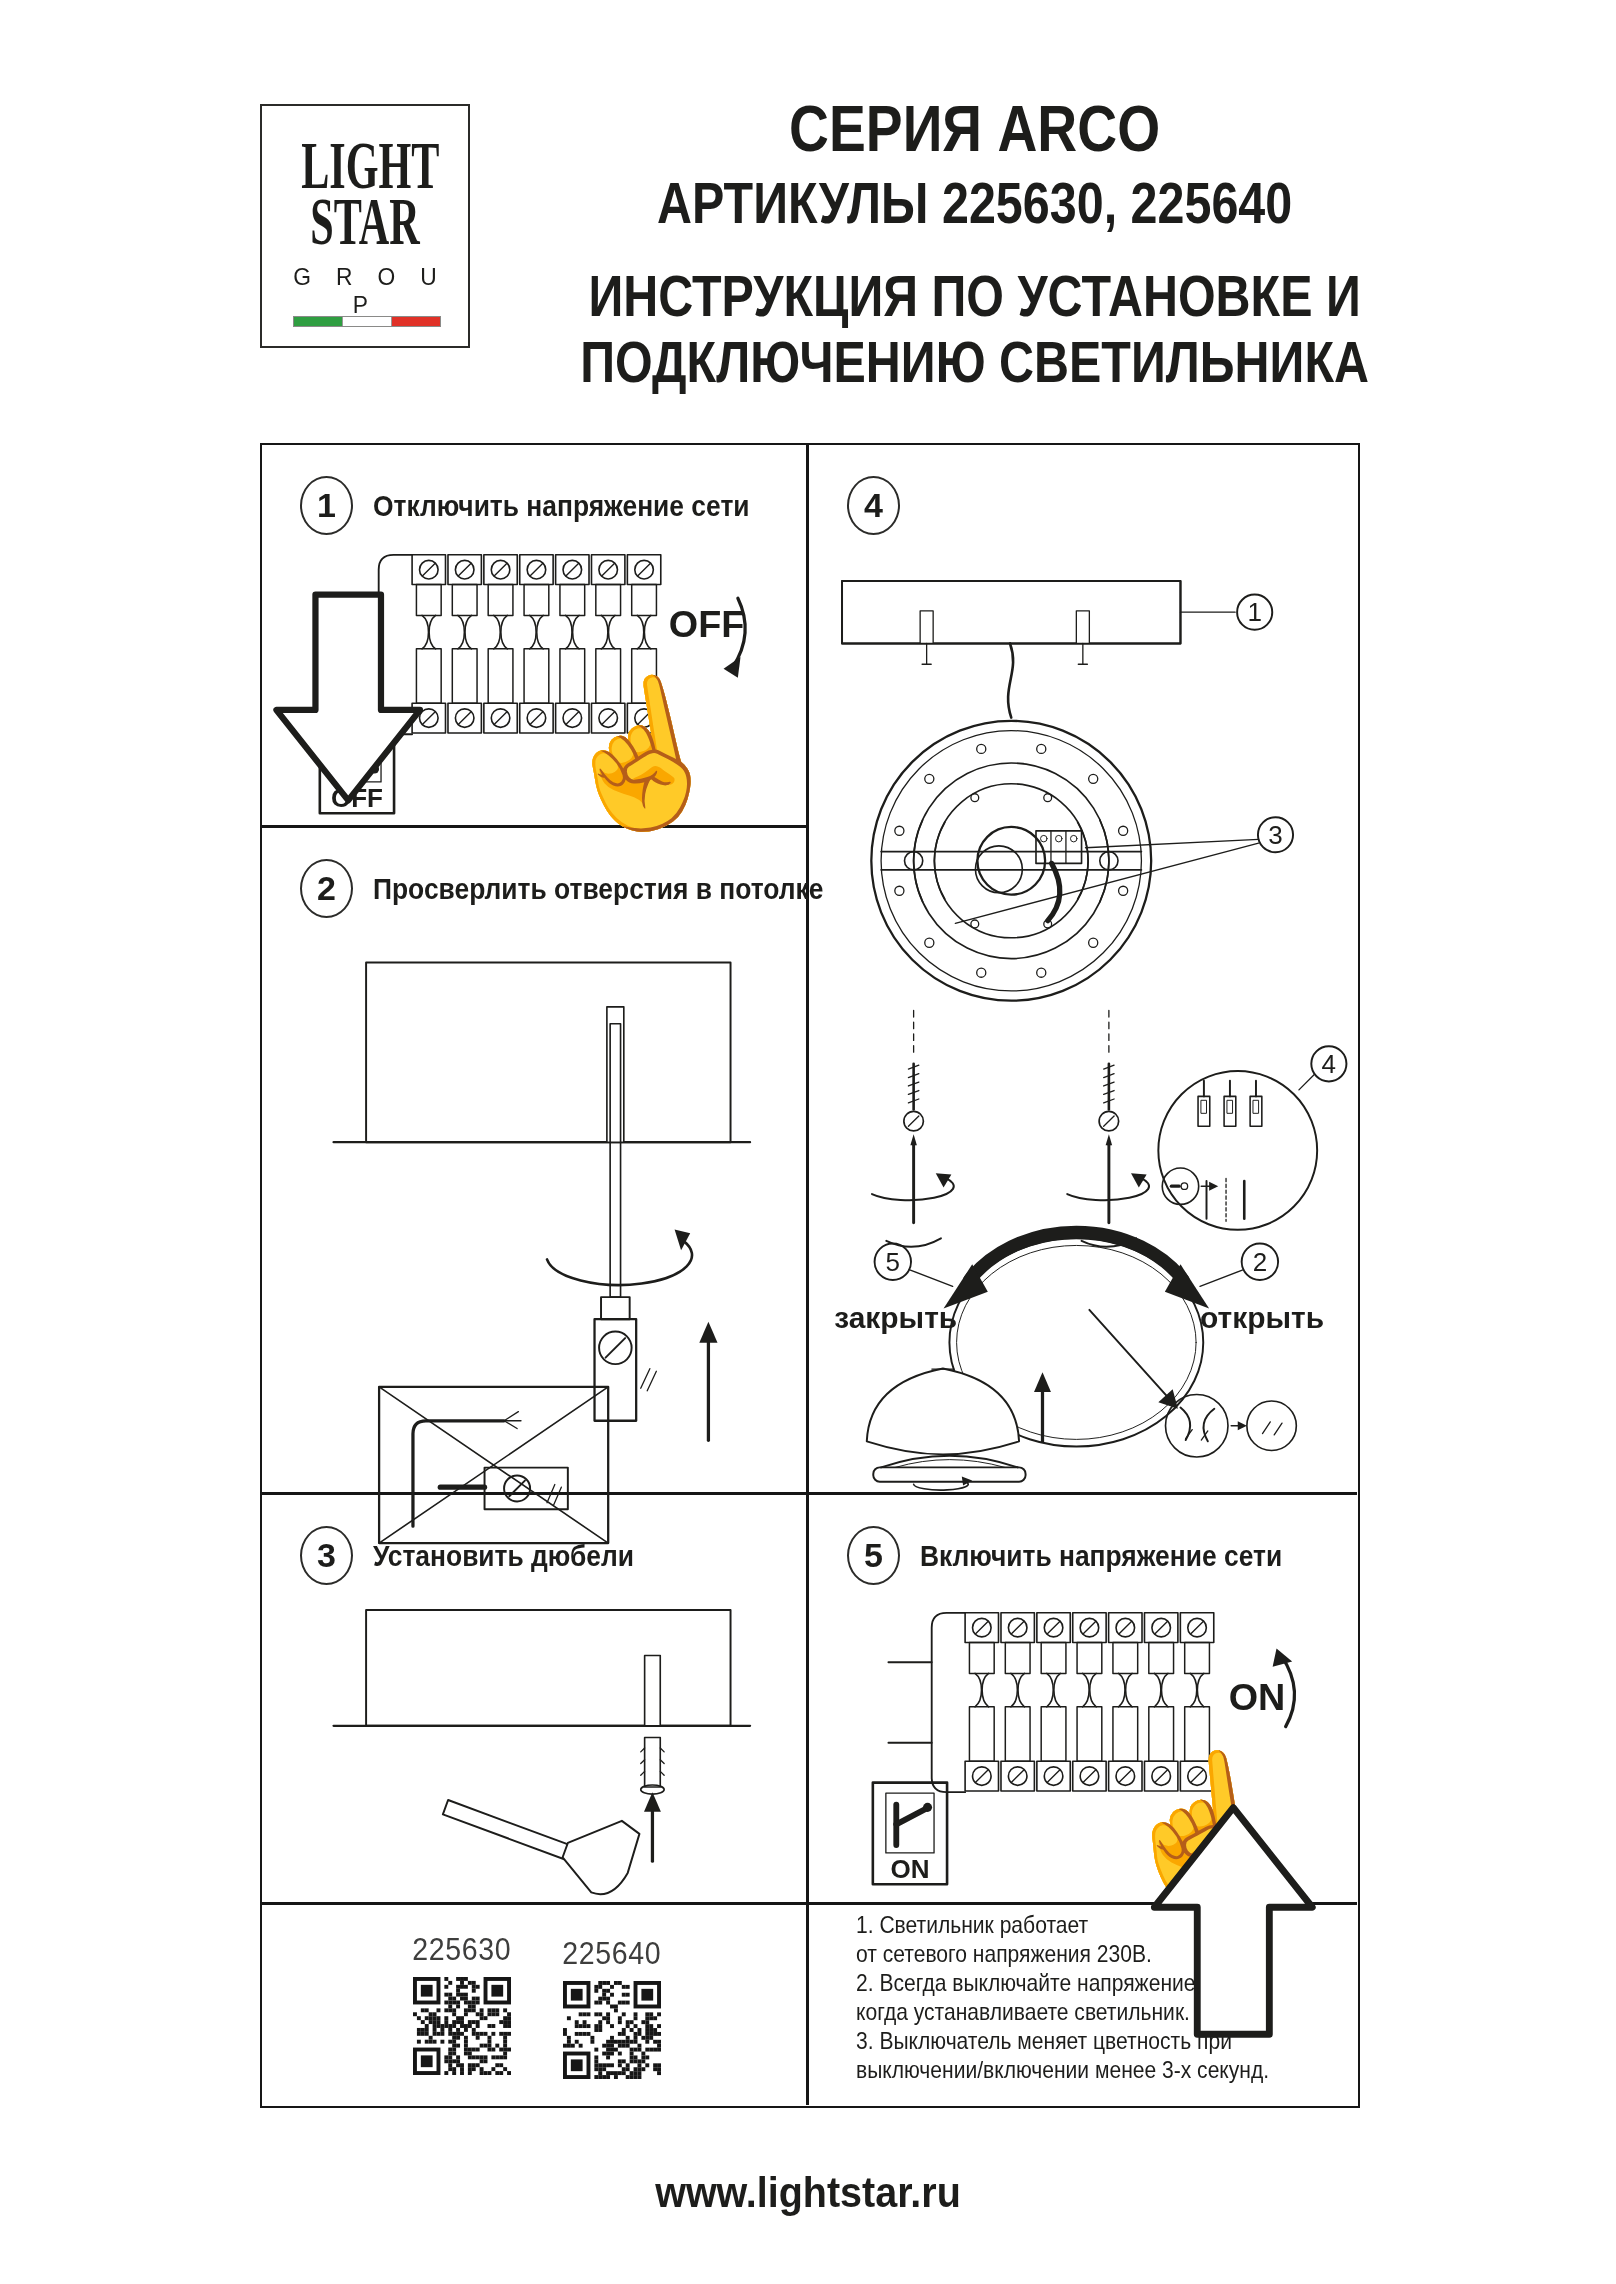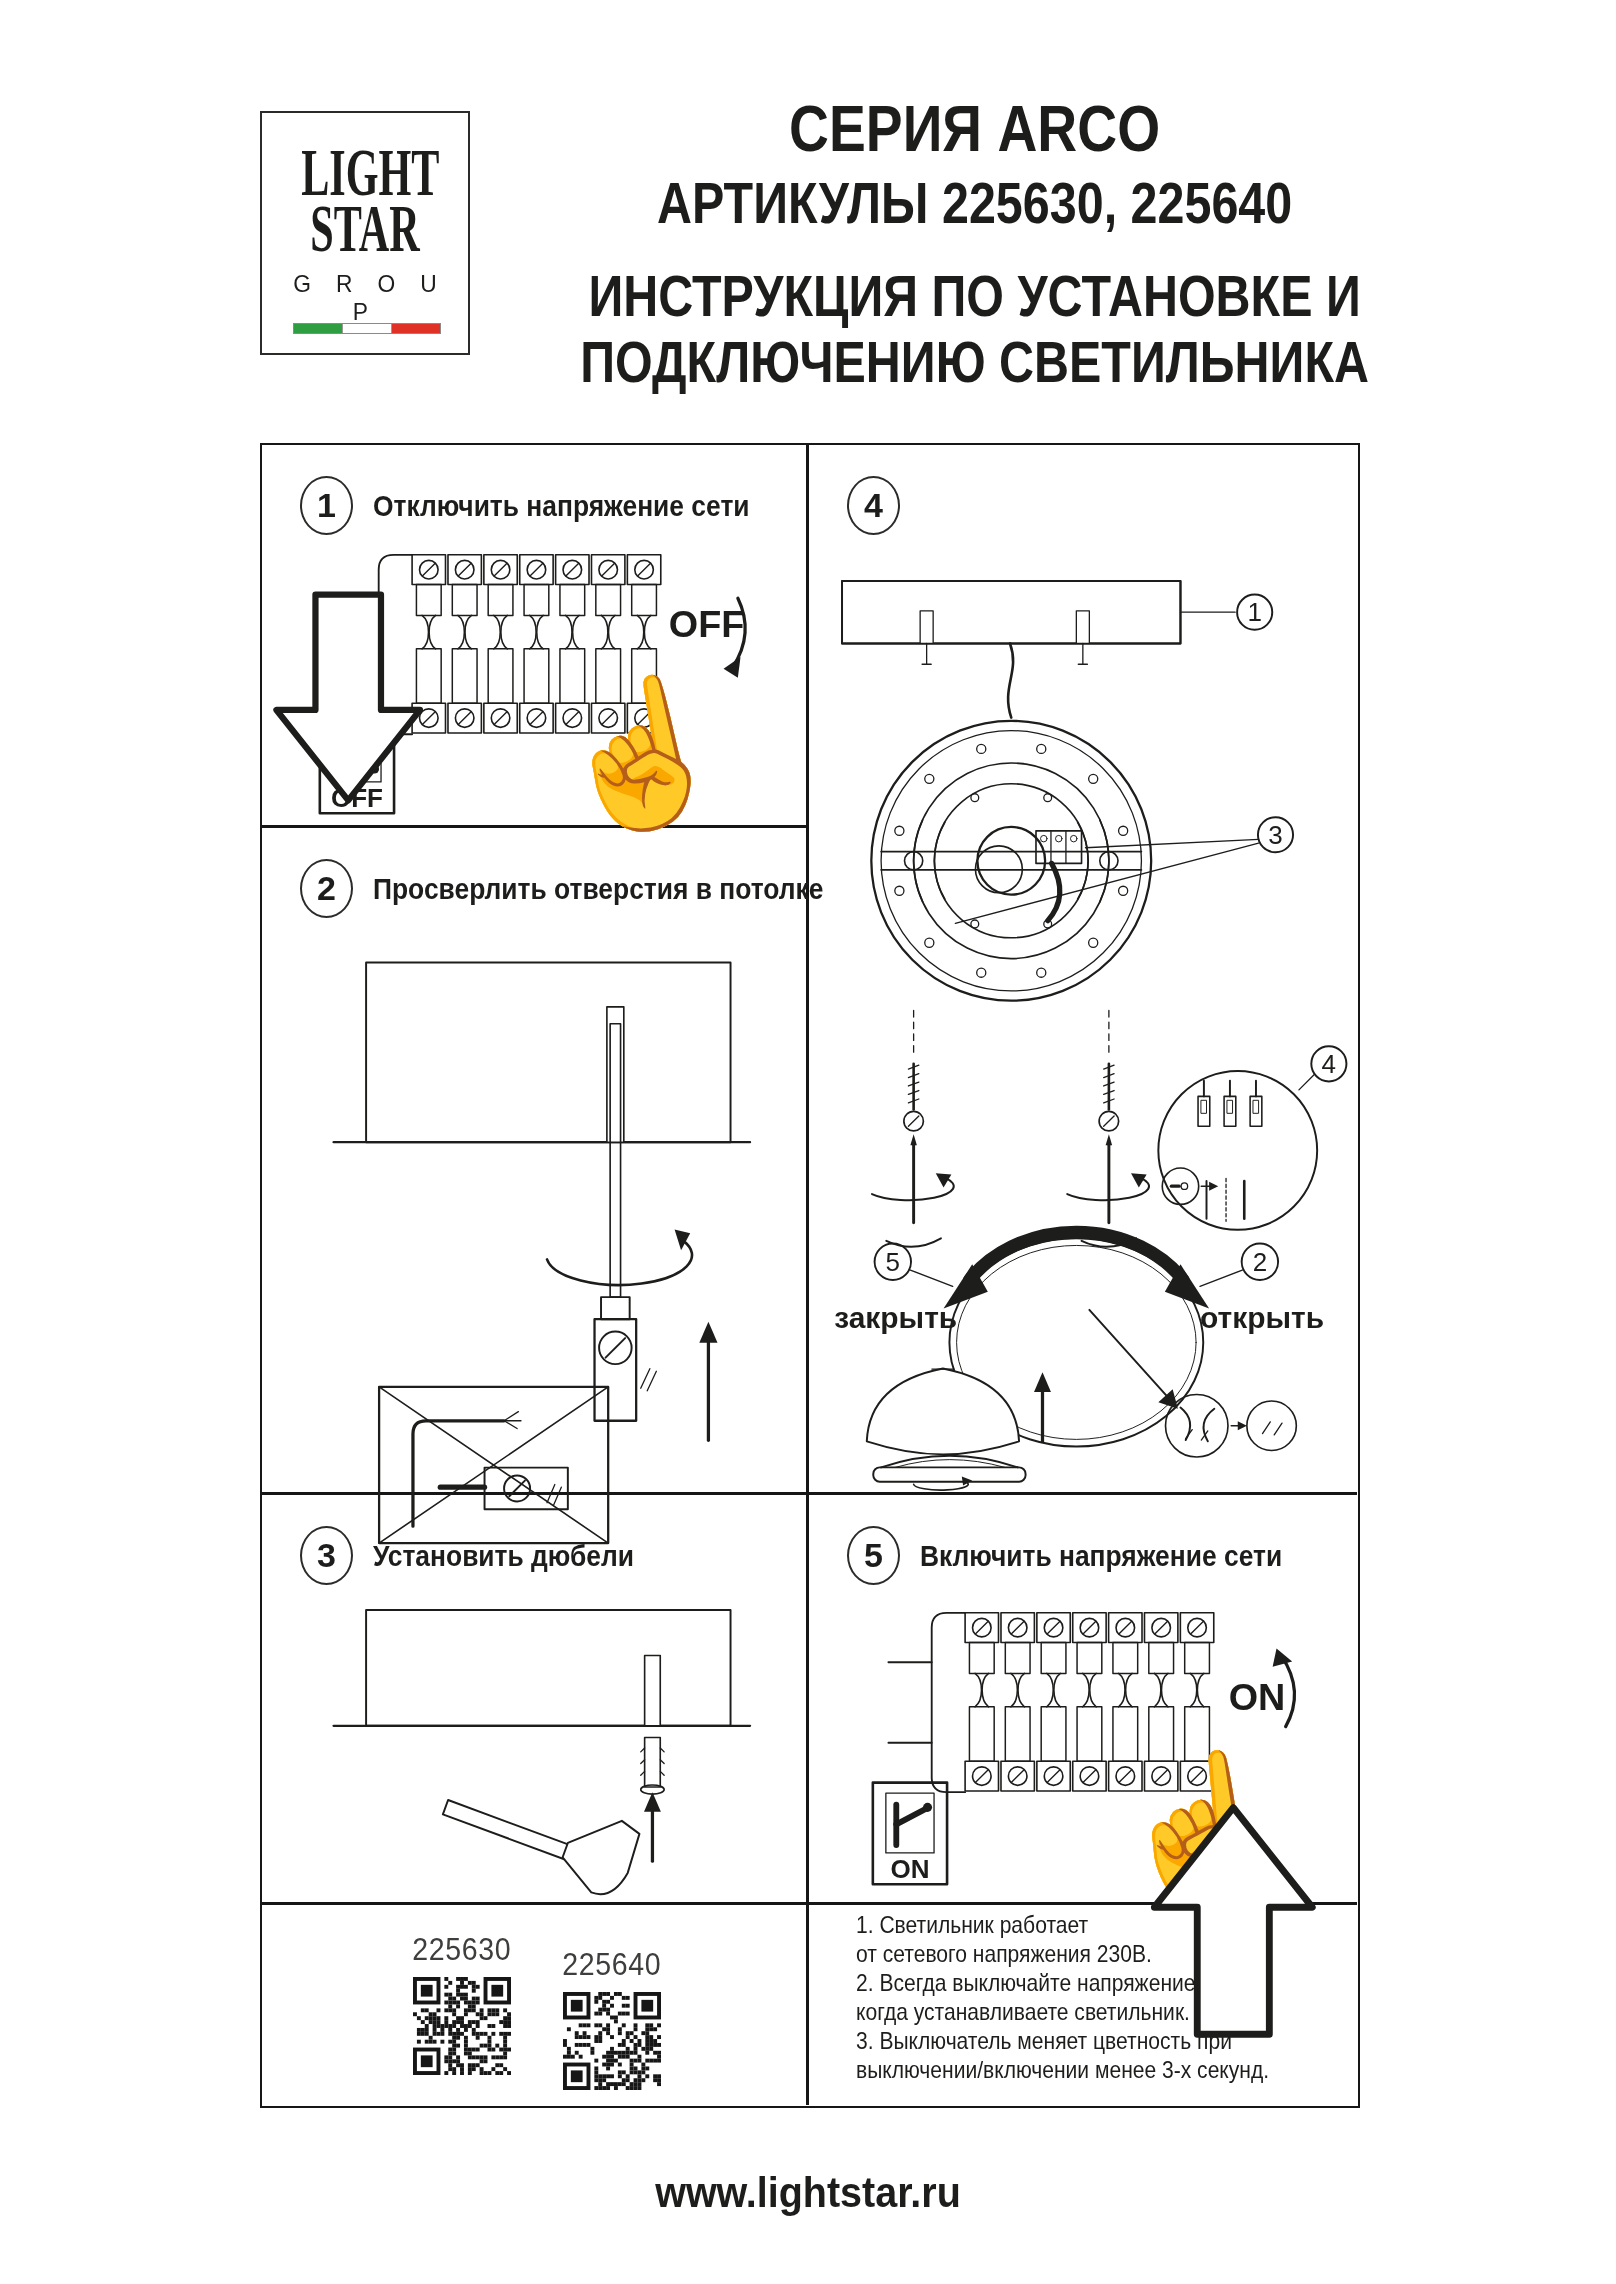--- a/index.html
+++ b/index.html
@@ -1,20 +1,20 @@
 <!DOCTYPE html>
 <html style="font-size:10.4px"><head>
 <meta charset="utf-8">
 <style>
   html,body{margin:0;padding:0;background:#e8e8e8;}
   #page{position:relative;width:1616px;height:2284px;background:#ffffff;
         font-family:"Liberation Sans",sans-serif;color:#1d1d1b;overflow:hidden;}
 
   
-  .logo-box{position:absolute;left:260px;top:111px;width:210px;height:244px;
+  .logo-box{position:absolute;left:260px;top:104px;width:210px;height:244px;
             border:2.6px solid #2b2b29;box-sizing:border-box;text-align:center;}
   .logo-word{font-family:"Liberation Serif",serif;font-weight:700;font-size:68px;
              line-height:.83;transform:scaleX(.62);transform-origin:center;}
   .logo-word.first{margin-top:31px;}
   .logo-group{margin-top:13px;font-size:24px;font-weight:400;letter-spacing:9.8px;
               text-indent:9.8px;transform:scaleX(.95);transform-origin:center;}
   .logo-flag{position:absolute;left:31px;width:148px;bottom:19.5px;height:11px;
              display:flex;border:0.7px solid #8a8a88;box-sizing:border-box;}
   .logo-flag .seg{flex:1;}
   .logo-flag .white{border-left:1.3px solid #9a9a98;border-right:1.3px solid #9a9a98;background:#fff;}
@@ -507,21 +507,21 @@
               <rect x="2" y="2" width="3" height="3"></rect>
               <rect x="18" y="0" width="7" height="7"></rect>
               <rect x="19" y="1" width="5" height="5" style="fill: rgb(255, 255, 255);"></rect>
               <rect x="20" y="2" width="3" height="3"></rect>
               <rect x="0" y="18" width="7" height="7"></rect>
               <rect x="1" y="19" width="5" height="5" style="fill: rgb(255, 255, 255);"></rect>
               <rect x="2" y="20" width="3" height="3"></rect>
             </svg>
           </div>
       </div>
-      <div class="qr-group" style="left:296px;top:42px">
+      <div class="qr-group" style="left:296px;top:31px">
         <div class="qr-label">225640</div>
         <div class="qr-box">
             <svg viewBox="0 0 25 25" class="qr-svg">
               <rect x="9" y="0" width="1" height="1"></rect>
               <rect x="10" y="0" width="1" height="1"></rect>
               <rect x="11" y="0" width="1" height="1"></rect>
               <rect x="13" y="0" width="1" height="1"></rect>
               <rect x="14" y="0" width="1" height="1"></rect>
               <rect x="8" y="1" width="1" height="1"></rect>
               <rect x="9" y="1" width="1" height="1"></rect>

